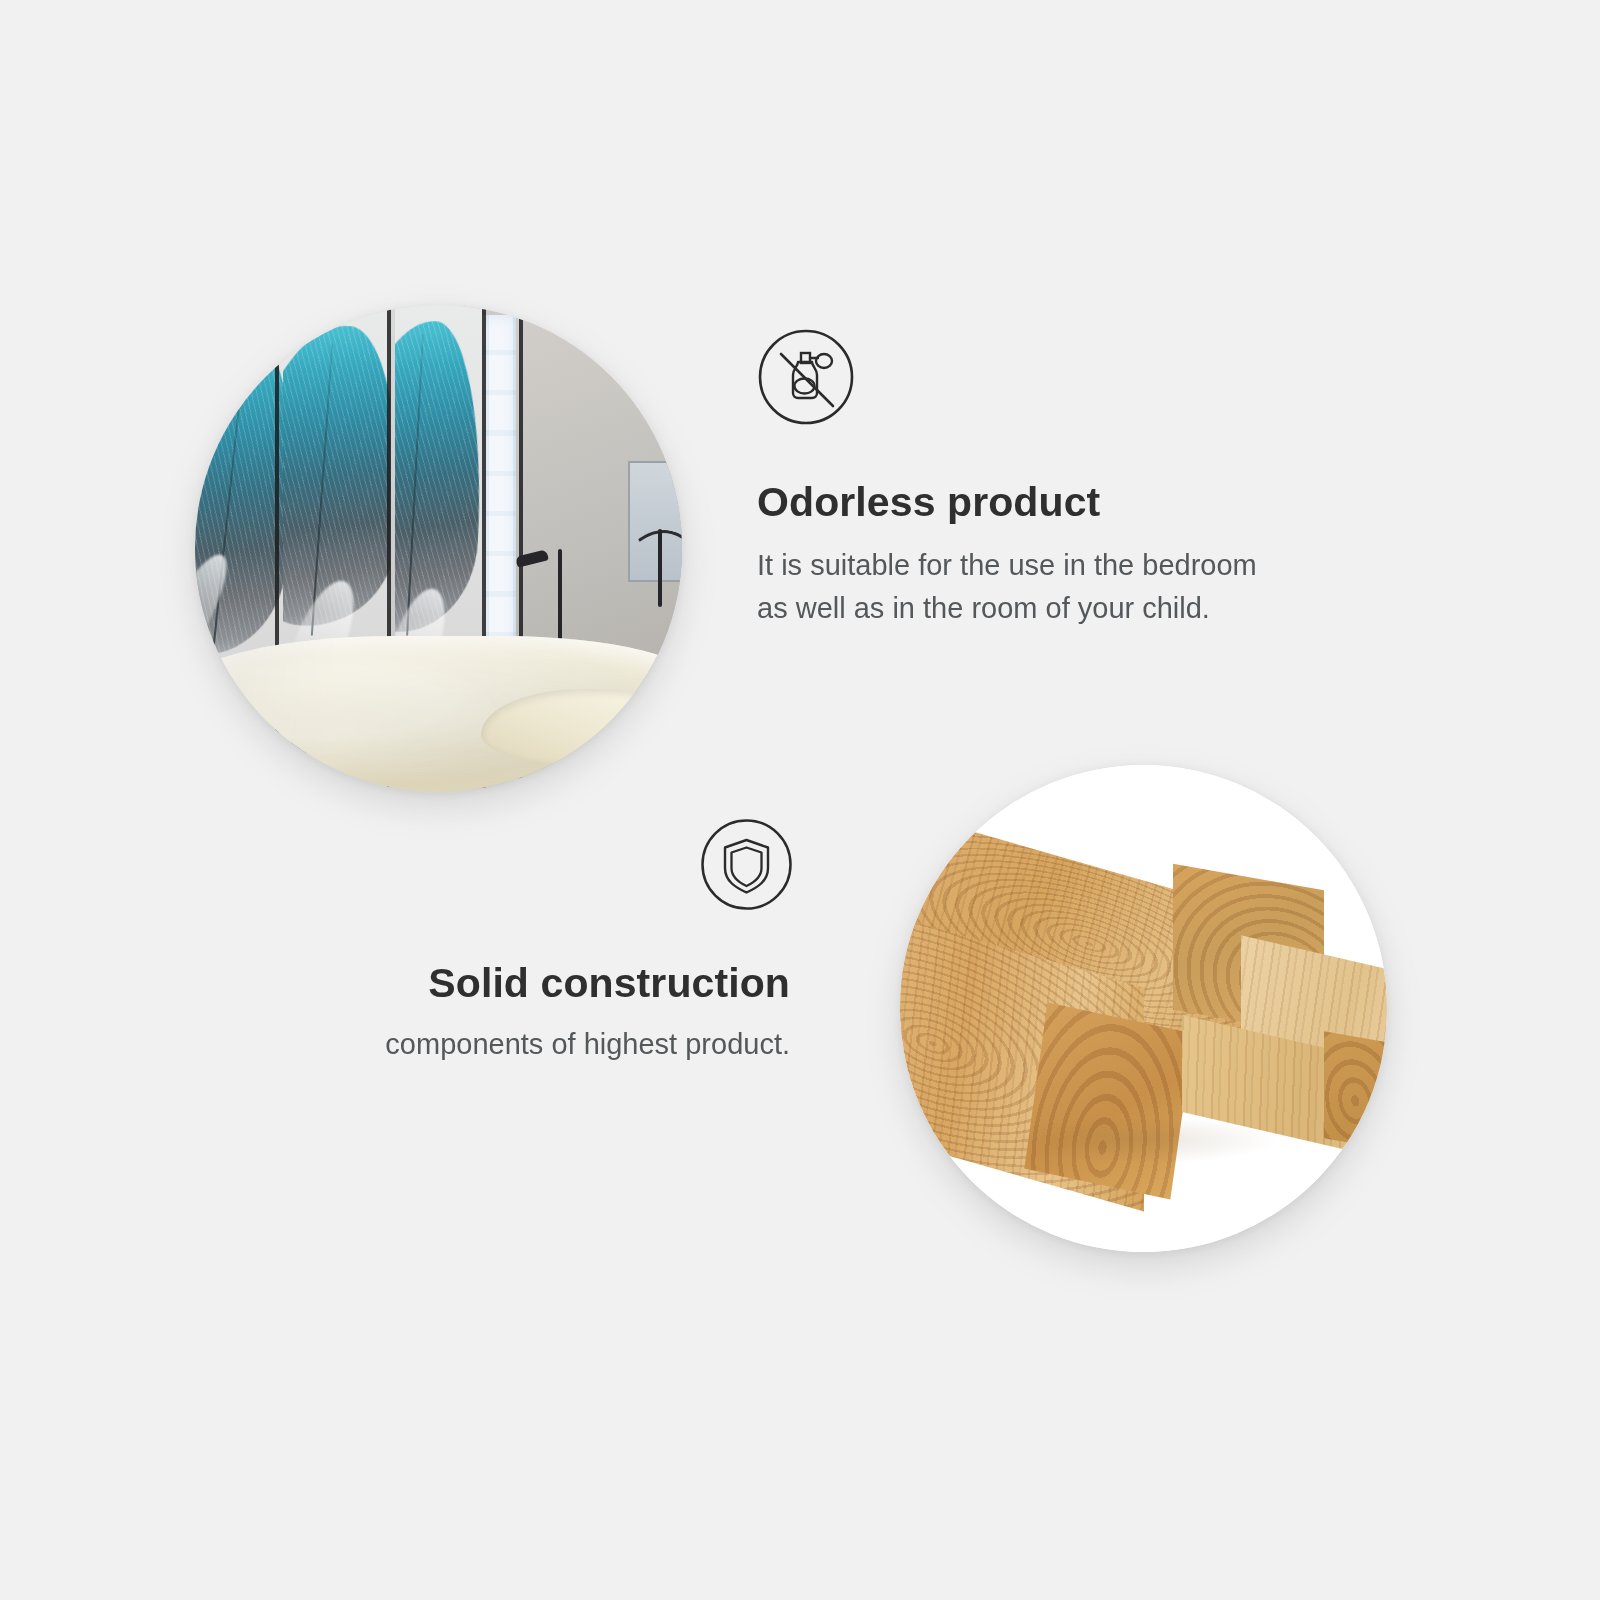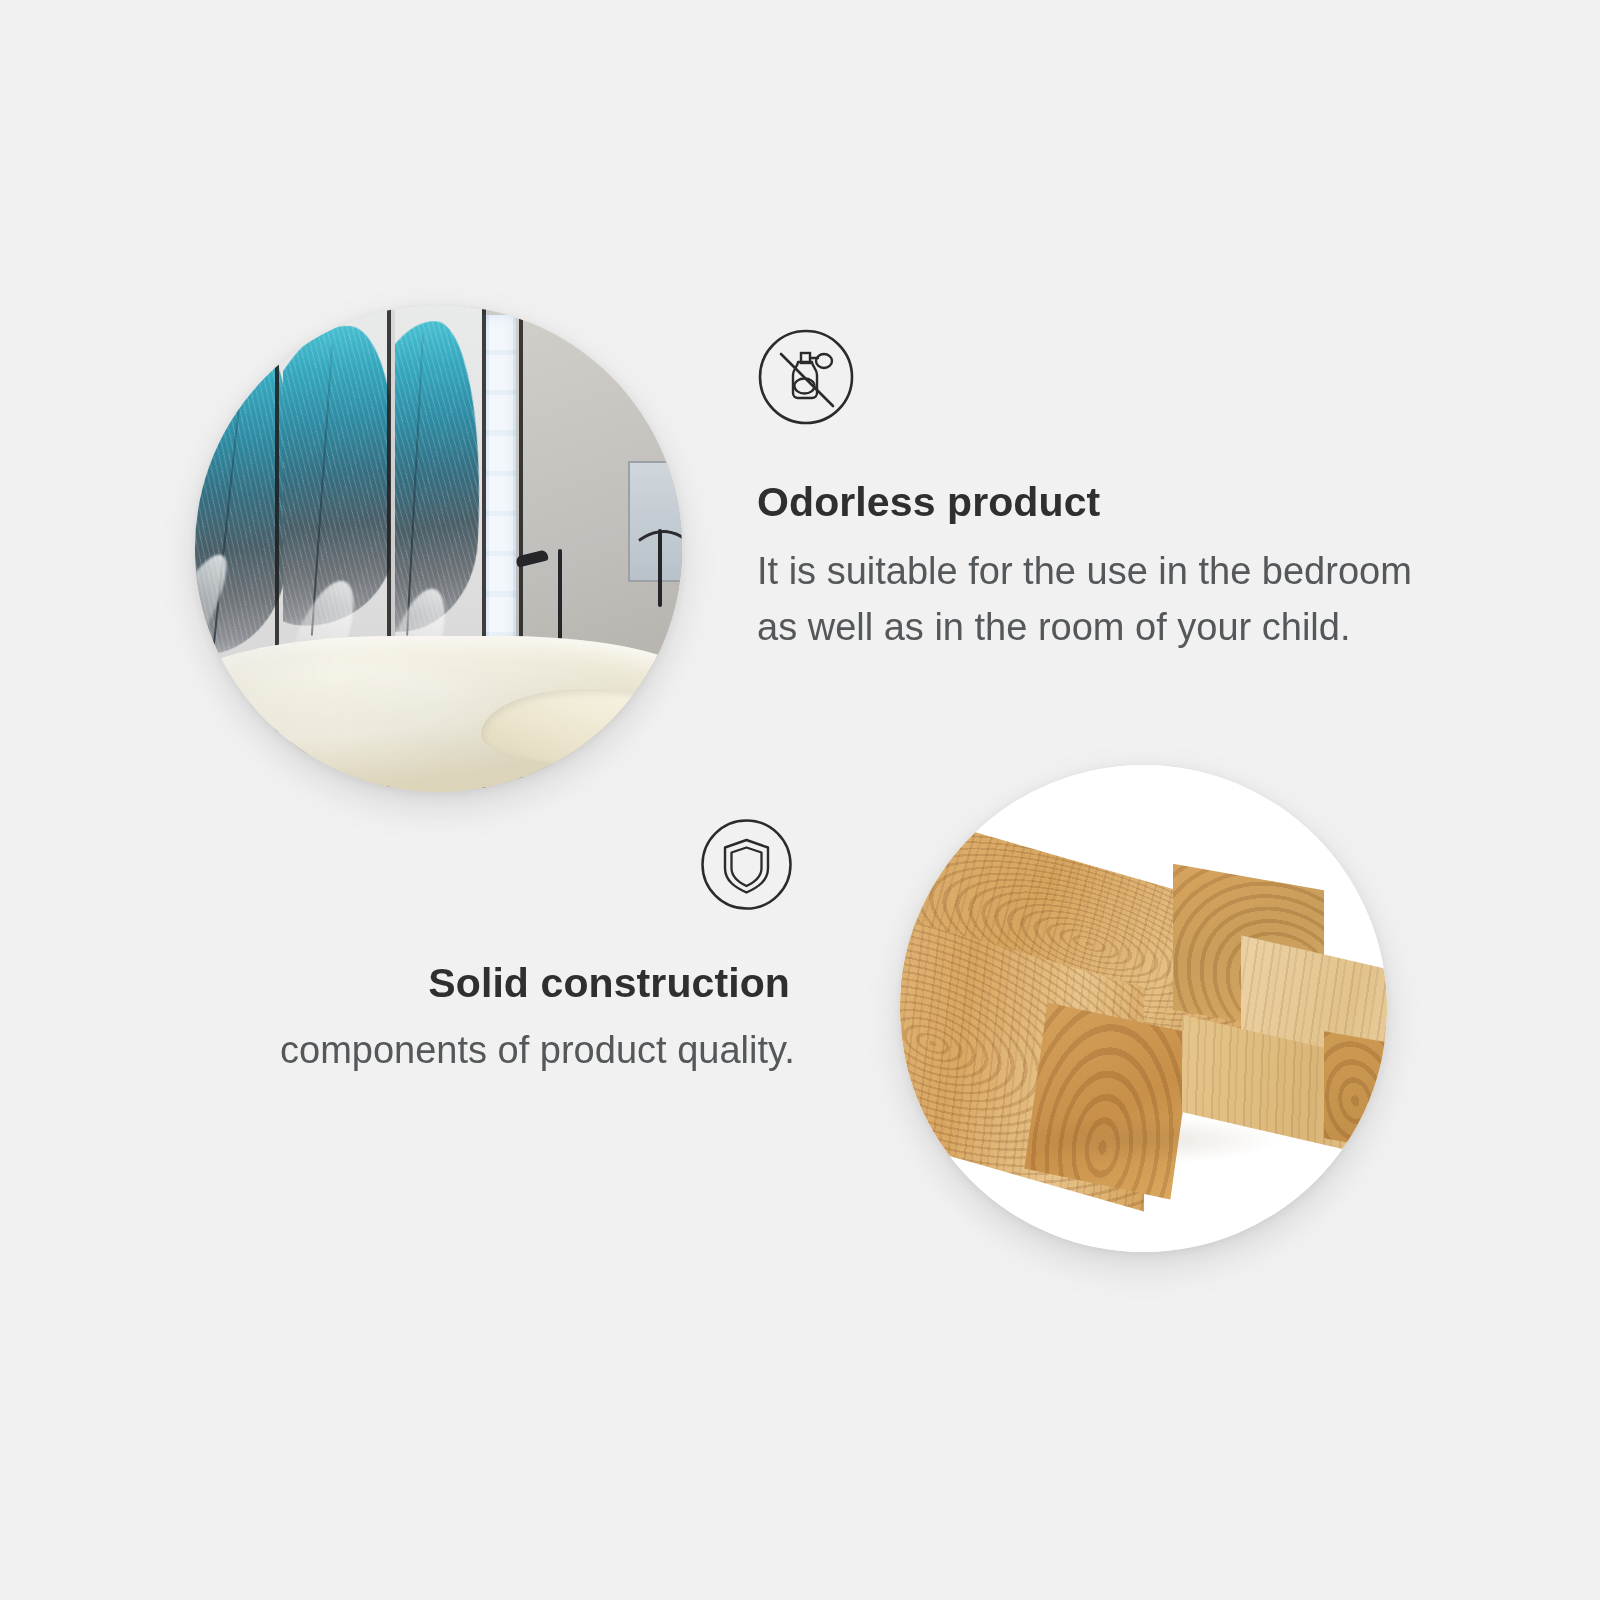--- a/index.html
+++ b/index.html
@@ -160,21 +160,21 @@
   .icon-circle{position:absolute;}
   .icon-circle svg{display:block;}
 
   
   .block-text{position:absolute;}
   .headline{
     font-size:41px;font-weight:700;color:#2f2f2f;letter-spacing:.1px;
     margin:0 0 20px 0;line-height:1.05;white-space:nowrap;
   }
   .body-line{
-    font-size:38px;color:#54585a;line-height:1.47;white-space:nowrap;margin:0;
+    font-size:29px;color:#54585a;line-height:1.47;white-space:nowrap;margin:0;
   }
   #text-odorless{left:757px;top:481px;text-align:left;}
   #text-solid{left:280px;top:962px;width:510px;text-align:right;}
   #text-solid .headline{margin-bottom:18px;}
 </style>
 </head>
 <body style="background: rgb(241, 241, 241);">
 
 <div class="stage">
 
@@ -249,21 +249,21 @@
   <div class="icon-circle" style="left:700px;top:818px;">
     <svg width="93" height="93" viewBox="0 0 93 93" aria-hidden="true">
       <circle cx="46.5" cy="46.5" r="44" fill="none" stroke="#2b2b2b" stroke-width="2.5"></circle>
       <path d="M46.5 22 L68 29.5 V50c0 13-10.5 19.5-21.5 24.5C35.5 69.5 25 63 25 50V29.5z" fill="none" stroke="#2b2b2b" stroke-width="2.4" stroke-linejoin="round"></path>
       <path d="M46.5 29.5 L61.5 34.5 V50c0 9.5-7.5 14.5-15 18-7.5-3.5-15-8.5-15-18V34.5z" fill="none" stroke="#2b2b2b" stroke-width="2.3" stroke-linejoin="round"></path>
     </svg>
   </div>
 
   <div class="block-text" id="text-solid">
     <p class="headline">Solid construction</p>
-    <p class="body-line">components of product quality.</p>
+    <p class="body-line">components of highest product.</p>
   </div>
 
   <div class="photo" id="photo-wood">
     <div class="inner">
       <div class="wood-bg"></div>
 
       <div class="beam" style="left:-12%;top:6%;width:82%;height:36%;
            background:linear-gradient(120deg,#e6bb7e,#d9a962 45%,#e8c489 75%,#d8a75f);
            transform:skewY(16deg);transform-origin:0 0;">
         <div class="grain" style="--gdir:104deg;"></div>

